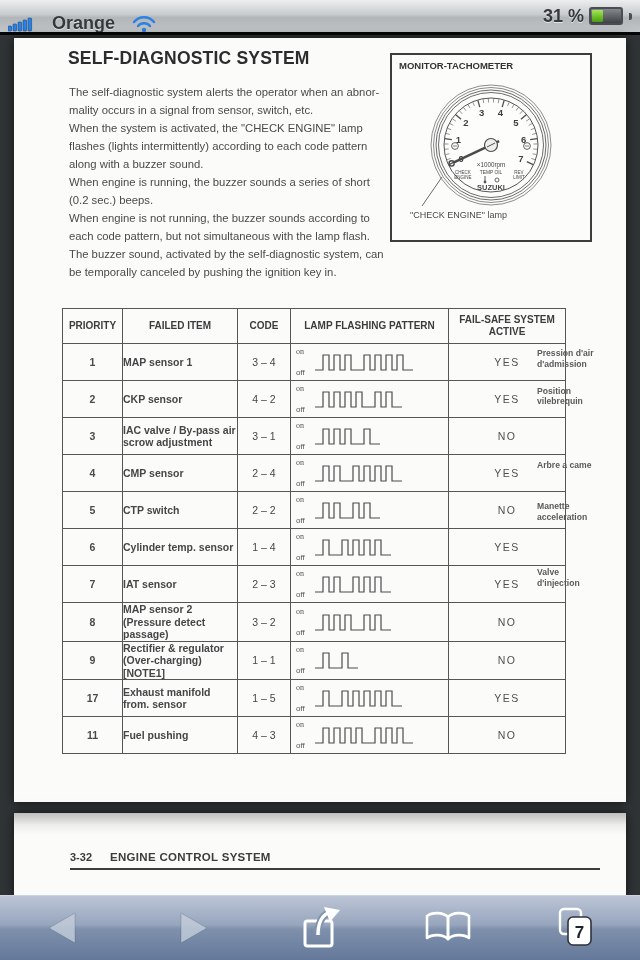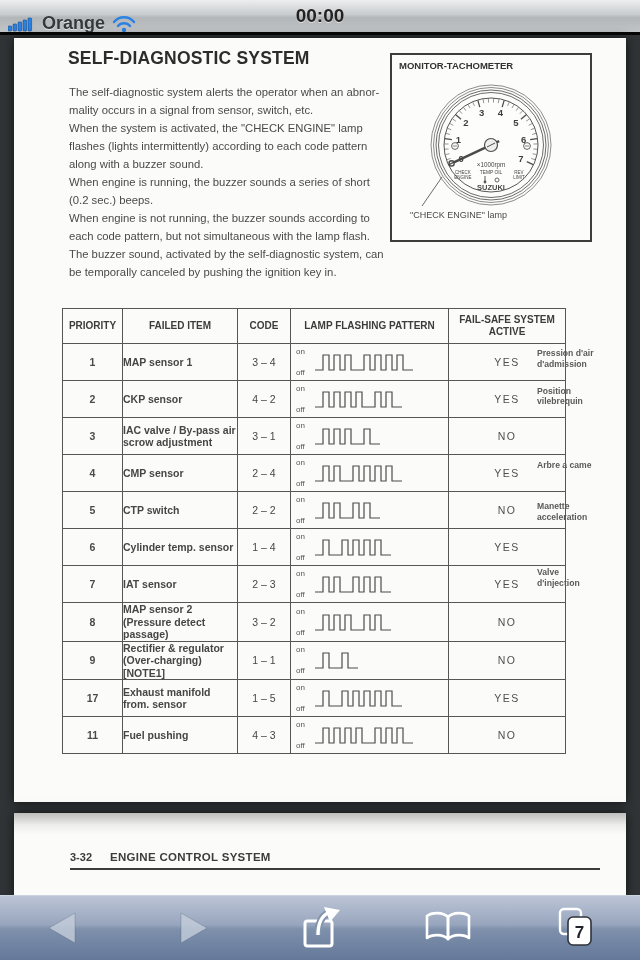--- a/index.html
+++ b/index.html
@@ -3,21 +3,21 @@
 <meta charset="utf-8">
 <style>
   html,body{margin:0;padding:0;background:#000;}
   .screen{position:relative;width:640px;height:960px;overflow:hidden;
     font-family:"Liberation Sans",sans-serif;background:#35393b;}
 
   
   .statusbar{position:absolute;top:0;left:0;right:0;height:32px;
     background:linear-gradient(180deg,#eceeef 0%,#c9ccce 45%,#b3b6b9 55%,#c2c5c8 100%);
     border-bottom:1px solid #5f6367;display:flex;align-items:center;}
-  .sb-left{position:absolute;left:8px;top:0;height:47px;display:flex;align-items:center;gap:6px;}
+  .sb-left{position:absolute;left:8px;top:0;height:47px;display:flex;align-items:center;gap:16px;}
   .carrier{font-size:18px;font-weight:bold;color:#36393c;text-shadow:0 1px 0 rgba(255,255,255,.6);}
   .sb-time{position:absolute;left:0;right:0;text-align:center;font-size:19px;font-weight:bold;color:#222;
     text-shadow:0 1px 0 rgba(255,255,255,.55);}
   .sb-right{position:absolute;right:8px;top:0;height:32px;display:flex;align-items:center;gap:5px;}
   .batt-pct{font-size:18px;font-weight:bold;color:#36393c;text-shadow:0 1px 0 rgba(255,255,255,.6);}
   .batt{position:relative;width:30px;height:14px;border:2px solid #4a4e52;border-radius:3px;
     background:linear-gradient(180deg,#84888c,#3f4347);}
   .batt-fill{position:absolute;left:1px;top:1px;bottom:1px;width:38%;
     background:linear-gradient(180deg,#a8e55c 0%,#6dc02a 55%,#4f9c15 100%);border-radius:1px;}
   .batt-nub{width:3px;height:7px;background:#4a4e52;border-radius:0 2px 2px 0;margin-left:1px;}
@@ -47,21 +47,21 @@
   table.diag{position:absolute;left:48px;top:270px;border-collapse:collapse;table-layout:fixed;
     font-size:10.5px;color:#464646;}
   table.diag th,table.diag td{border:1px solid #565656;padding:0;}
   table.diag th{font-size:10px;font-weight:bold;color:#3c3c3c;height:34px;text-align:center;line-height:12px;}
   table.diag td{height:36px;}
   td.c-priority{text-align:center;font-weight:bold;color:#4a4a4a;}
   td.c-item{padding-left:8px;line-height:12.5px;font-weight:bold;}
   td.c-code{text-align:center;}
   td.c-failsafe{text-align:center;letter-spacing:1.5px;color:#4e4e4e;}
   .lamp-wrap{position:relative;height:36px;}
-  .lamp-on{position:absolute;left:5px;top:3px;font-size:8px;color:#555;}
+  .lamp-on{position:absolute;left:5px;top:3px;font-size:8px;color:#555;font-family:Liberation Serif, serif;}
   .lamp-off{position:absolute;left:5px;bottom:3px;font-size:8px;color:#555;}
   .lamp-svg{position:absolute;left:21px;top:3px;}
 
   
   .annot{position:absolute;left:523px;width:100px;font-size:8.6px;font-weight:bold;
     color:#5a5a5a;line-height:10.5px;}
 
   
   .p2-header{position:absolute;left:56px;top:34px;width:530px;border-bottom:2px solid #3c3c3c;padding-bottom:3px;}
   .p2-num{font-size:11px;font-weight:bold;color:#3c3c3c;margin-right:18px;text-align:right;}
@@ -91,21 +91,27 @@
       </svg>
       <span class="carrier">Orange</span>
       <svg width="26" height="19">
         <g fill="none" stroke="#2a82e4" stroke-width="2.4" stroke-linecap="round">
           <path d="M3 8 A13 13 0 0 1 23 8"></path>
           <path d="M7 12 A8 8 0 0 1 19 12"></path>
         </g>
         <circle cx="13" cy="16" r="2.2" fill="#2a82e4"></circle>
       </svg>
     </div>
-    <div class="sb-time">00:00</div>
+    <div class="sb-right">
+      <span class="batt-pct">31 %</span>
+      <div class="batt">
+          <div class="batt-fill"></div>
+        </div>
+      <div class="batt-nub"></div>
+    </div>
   </div>
 
   <div class="pdf-area">
 
     <div class="page page1">
       <h1 class="doc-title">SELF-DIAGNOSTIC SYSTEM</h1>
       <p class="doc-intro pre">The self-diagnostic system alerts the operator when an abnor-
 mality occurs in a signal from sensor, switch, etc.
 When the system is activated, the "CHECK ENGINE" lamp
 flashes (lights intermittently) according to each code pattern

